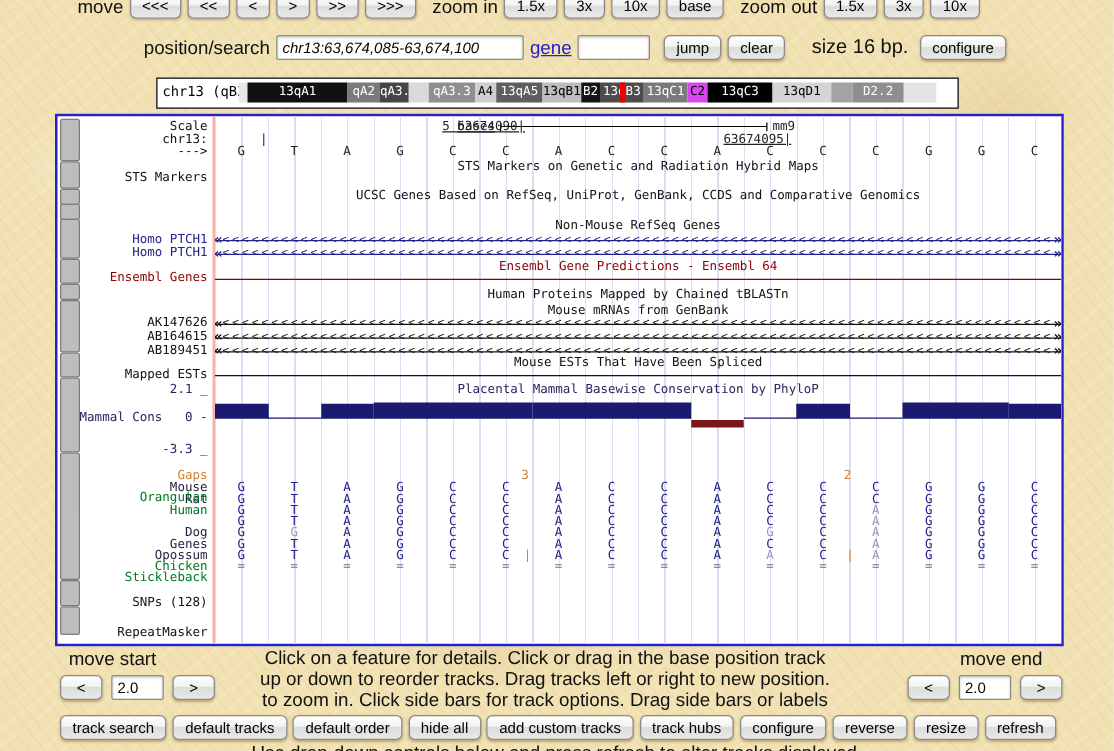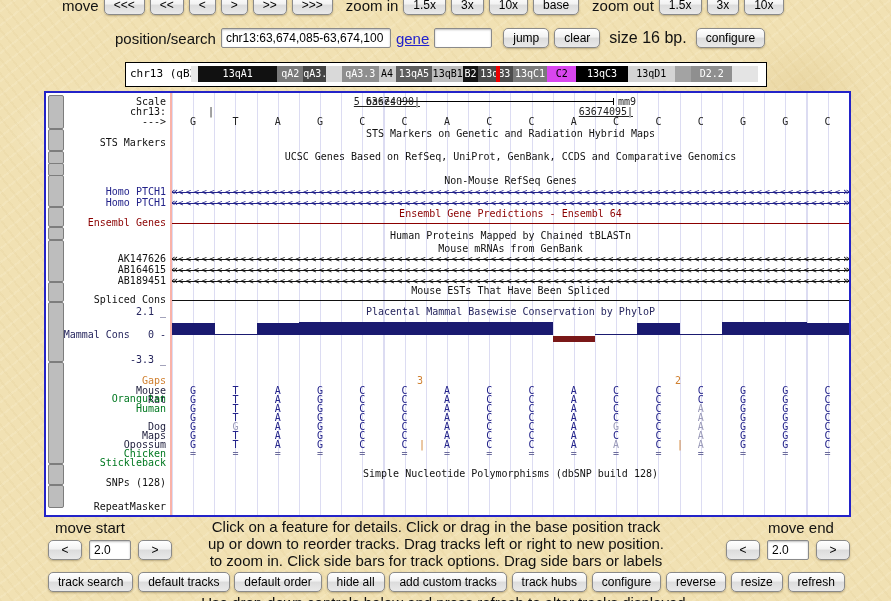--- a/index.html
+++ b/index.html
@@ -100,45 +100,45 @@
   <span class="tb-label" style="margin-left:8px;">zoom out</span>
   <span class="tb-row" id="zoom-out-buttons">
       <button class="btn">1.5x</button>
       <button class="btn">3x</button>
       <button class="btn">10x</button>
     </span>
 </div>
 
 <div class="abs tb-row" style="left:115px;top:28px;">
   <span class="tb-label">position/search</span>
-  <input class="texty" style="width: 170px;" value="chr13:63,674,085-63,674,100">
+  <input class="texty" style="width: 198px; font-style: italic;" value="chr13:63,674,085-63,674,100">
   <a class="genelink" href="#">gene</a>
   <input class="texty" style="width: 58px;" value="">
   <button class="btn" style="margin-left:6px;">jump</button>
   <button class="btn">clear</button>
-  <span class="tb-label" style="margin-left:4px;font-size:16px;">size 16 bp.</span>
+  <span class="tb-label" style="margin-left:16px;font-size:16px;">size 16 bp.</span>
   <button class="btn" style="margin-left:4px;">configure</button>
 </div>
 
 <div class="abs" id="ideogram">
   <div class="abs" id="ideo-label">chr13 (qB3)</div>
   <div class="abs" id="ideo-bands">
       <div class="band" style="width: 7px; background: rgb(232, 232, 232); color: rgb(0, 0, 0);"></div>
       <div class="band" style="width: 80px; background: rgb(17, 17, 17); color: rgb(255, 255, 255);">13qA1</div>
       <div class="band" style="width: 26px; background: rgb(122, 122, 122); color: rgb(255, 255, 255);">qA2</div>
       <div class="band" style="width: 23px; background: rgb(69, 69, 69); color: rgb(255, 255, 255);">qA3.1</div>
       <div class="band" style="width: 16px; background: rgb(217, 217, 217); color: rgb(0, 0, 0);"></div>
       <div class="band" style="width: 37px; background: rgb(143, 143, 143); color: rgb(255, 255, 255);">qA3.3</div>
       <div class="band" style="width: 17px; background: rgb(207, 207, 207); color: rgb(0, 0, 0);">A4</div>
       <div class="band" style="width: 37px; background: rgb(94, 94, 94); color: rgb(255, 255, 255);">13qA5</div>
       <div class="band" style="width: 31px; background: rgb(189, 189, 189); color: rgb(0, 0, 0);">13qB1</div>
       <div class="band" style="width: 15px; background: rgb(20, 20, 20); color: rgb(255, 255, 255);">B2</div>
       <div class="band" style="width: 35px; background: rgb(76, 76, 76); color: rgb(255, 255, 255);">13qB3</div>
       <div class="band" style="width: 35px; background: rgb(122, 122, 122); color: rgb(255, 255, 255);">13qC1</div>
-      <div class="band" style="width: 29px; background: #d946ef; color: rgb(0, 0, 0);">C2</div>
+      <div class="band" style="width: 16px; background: #d946ef; color: rgb(0, 0, 0);">C2</div>
       <div class="band" style="width: 52px; background: rgb(0, 0, 0); color: rgb(255, 255, 255);">13qC3</div>
       <div class="band" style="width: 47px; background: rgb(212, 212, 212); color: rgb(0, 0, 0);">13qD1</div>
       <div class="band" style="width: 17px; background: rgb(163, 163, 163); color: rgb(255, 255, 255);"></div>
       <div class="band" style="width: 41px; background: rgb(143, 143, 143); color: rgb(255, 255, 255);">D2.2</div>
       <div class="band" style="width: 26px; background: rgb(228, 228, 228); color: rgb(0, 0, 0);"></div>
       <div class="abs" id="ideo-marker" style="left: 305px; background: rgb(238, 0, 0);"></div>
     </div>
 </div>
 
 <div class="abs" id="main-image">
@@ -156,53 +156,52 @@
       <div class="abs sidebox" style="top: 269px; height: 100px;"></div>
       <div class="abs sidebox" style="top: 371px; height: 19px;"></div>
       <div class="abs sidebox" style="top: 392px; height: 21px;"></div>
     </div>
   <div class="abs" id="label-layer">
       <div class="lab" style="top: 4px; color: rgb(17, 17, 17);">Scale</div>
       <div class="lab" style="top: 14px; color: rgb(17, 17, 17);">chr13:</div>
       <div class="lab" style="top: 24px; color: rgb(17, 17, 17);">---&gt;</div>
       <div class="lab" style="top: 45px; color: rgb(17, 17, 17);">STS Markers</div>
       <div class="lab" style="top: 125px; color: rgb(139, 0, 0);">Ensembl Genes</div>
-      <div class="lab" style="top: 202px; color: rgb(17, 17, 17);">Spliced Cons</div>
+      <div class="lab" style="top: 202px; color: rgb(17, 17, 17);">Mapped ESTs</div>
       <div class="lab" style="top: 214px; color: rgb(38, 38, 94);">2.1 _</div>
       <div class="lab" style="top: 237px; color: rgb(38, 38, 94);">Mammal Cons   0 -</div>
       <div class="lab" style="top: 262px; color: rgb(38, 38, 94);">-3.3 _</div>
       <div class="lab" style="top: 385px; color: rgb(17, 17, 17);">SNPs (128)</div>
       <div class="lab" style="top: 409px; color: rgb(17, 17, 17);">RepeatMasker</div>
       <div class="lab" style="top: 94px; color: rgb(34, 34, 138);">Homo PTCH1</div>
       <div class="lab" style="top: 105px; color: rgb(34, 34, 138);">Homo PTCH1</div>
       <div class="lab" style="top: 161px; color: rgb(17, 17, 17);">AK147626</div>
       <div class="lab" style="top: 172px; color: rgb(17, 17, 17);">AB164615</div>
       <div class="lab" style="top: 183px; color: rgb(17, 17, 17);">AB189451</div>
       <div class="lab" style="top: 283px; color: rgb(208, 128, 48);">Gaps</div>
       <div class="lab" style="top: 293px; color: rgb(30, 30, 60);">Mouse</div>
       <div class="lab" style="top: 302px; color: rgb(30, 30, 60);">Rat</div>
       <div class="lab" style="top: 311px; color: rgb(0, 120, 32);">Human</div>
       <div class="lab" style="top: 301px; color: rgb(0, 120, 32);">Orangutan</div>
       <div class="lab" style="top: 329px; color: rgb(30, 30, 60);">Dog</div>
-      <div class="lab" style="top: 338px; color: rgb(30, 30, 60);">Maps</div>
+      <div class="lab" style="top: 338px; color: rgb(30, 30, 60);">Genes</div>
       <div class="lab" style="top: 347px; color: rgb(30, 30, 60);">Opossum</div>
       <div class="lab" style="top: 356px; color: rgb(0, 120, 32);">Chicken</div>
       <div class="lab" style="top: 365px; color: rgb(0, 120, 32); margin-left: 32px;">Stickleback</div>
     </div>
   <div class="abs" id="salmon-line"></div>
   <div class="abs" id="track-area">
       <div class="ttl" style="top: 36px; color: rgb(17, 17, 17);">STS Markers on Genetic and Radiation Hybrid Maps</div>
       <div class="ttl" style="top: 59px; color: rgb(17, 17, 17);">UCSC Genes Based on RefSeq, UniProt, GenBank, CCDS and Comparative Genomics</div>
       <div class="ttl" style="top: 83px; color: rgb(17, 17, 17);">Non-Mouse RefSeq Genes</div>
       <div class="ttl" style="top: 116px; color: rgb(139, 0, 0);">Ensembl Gene Predictions - Ensembl 64</div>
       <div class="ttl" style="top: 138px; color: rgb(17, 17, 17);">Human Proteins Mapped by Chained tBLASTn</div>
       <div class="ttl" style="top: 151px; color: rgb(17, 17, 17);">Mouse mRNAs from GenBank</div>
       <div class="ttl" style="top: 193px; color: rgb(17, 17, 17);">Mouse ESTs That Have Been Spliced</div>
       <div class="ttl" style="top: 214px; color: rgb(38, 38, 94);">Placental Mammal Basewise Conservation by PhyloP</div>
-      <div class="ttl" style="top: 376px; color: rgb(17, 17, 17);">Simple Nucleotide Polymorphisms (dbSNP build 128)</div>
       <div class="abs posnum" style="left: 224px; top: 4px;">5 bases</div>
       <div class="scalebar" style="left: 228px; width: 212px; top: 5px;"></div>
       <div class="abs mono10" style="left: 446px; top: 4px; color: rgb(34, 34, 34);">mm9</div>
       <div class="posnum" style="left: 248px; top: 4px;">63674090|</div>
       <div class="posnum" style="left: 461px; top: 14px;">63674095|</div>
       <div class="abs mono10" style="left: 36px; top: 14px; color: rgb(34, 34, 34);">|</div>
       <div class="bletter" style="left: 21.1px; top: 24px;">G</div>
       <div class="bletter" style="left: 63.4px; top: 24px;">T</div>
       <div class="bletter" style="left: 105.7px; top: 24px;">A</div>
       <div class="bletter" style="left: 148px; top: 24px;">G</div>

